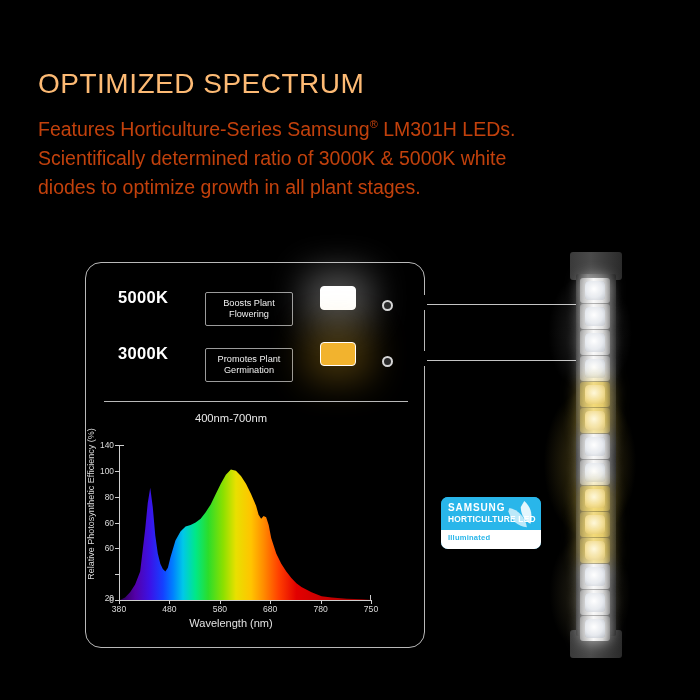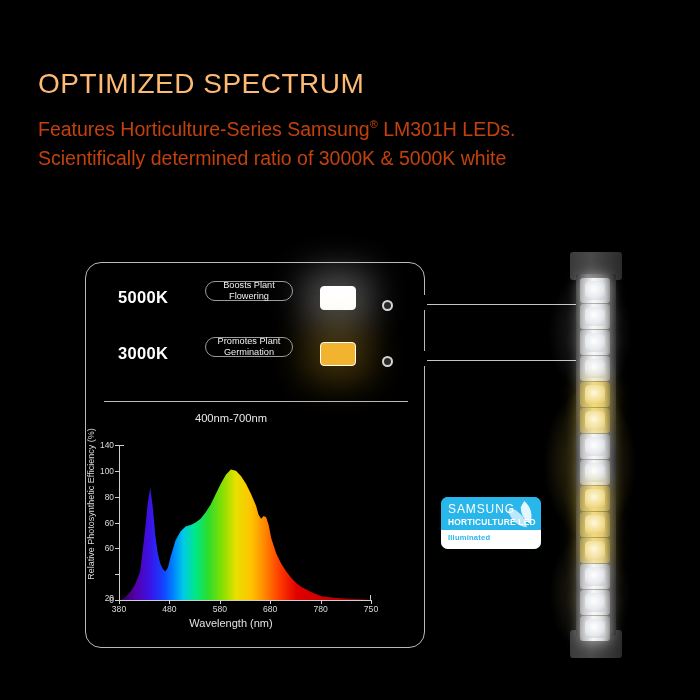--- a/index.html
+++ b/index.html
@@ -45,23 +45,23 @@
 
   .row { position: absolute; left: 0; width: 340px; height: 40px; }
   .row.r1 { top: 15px; }
   .row.r2 { top: 71px; }
 
   .kelvin {
     position: absolute; left: 32px; top: 10px; width: 76px;
     color: #ffffff; font-size: 16.5px; font-weight: 700; letter-spacing: .3px;
   }
   .pillbox {
-    position: absolute; left: 119px; top: 3px;
-    width: 88px; height: 20px;
-    border: 1.2px solid #9b9b9b; border-radius: 11px;
+    position: absolute; left: 119px; top: 14px;
+    width: 88px; height: 34px;
+    border: 1.2px solid #9b9b9b; border-radius: 2px;
     display: flex; align-items: center; justify-content: center;
     text-align: center; color: #f0f0f0; font-size: 9.2px; line-height: 11.5px;
   }
   .swatch-wrap { position: absolute; left: 225px; top: 0px; width: 60px; height: 40px; }
   .swatch {
     position: absolute; left: 9px; top: 8px; width: 36px; height: 24px;
     border-radius: 4px; border: 1.6px solid #ffffff;
   }
   .swatch.white { background: #ffffff; box-shadow: 0 0 34px 16px rgba(255,255,255,.30); }
   .swatch.warm  { background: #f2b32e; box-shadow: 0 0 34px 16px rgba(233,176,35,.28); }
@@ -148,38 +148,39 @@
 
   
   #badge {
     position: absolute; left: 441px; top: 497px; width: 100px; height: 52px;
     border-radius: 7px; overflow: hidden; background: #29b6ea;
   }
   #badge-top {
     position: relative; height: 33px; background: #29b6ea;
     padding: 5px 0 0 7px; color: #ffffff;
   }
-  #badge-brand { font-size: 12px; font-weight: 400; letter-spacing: .9px; }
+  #badge-brand { font-size: 10px; font-weight: 700; letter-spacing: .9px; }
   #badge-sub   { font-size: 8.4px; font-weight: 700; letter-spacing: .2px; margin-top: 1px; }
   #badge-bot {
     height: 19px; background: #ffffff; padding: 3px 0 0 7px;
   }
   #badge-illum { font-size: 7.6px; font-weight: 700; color: #29b6ea; letter-spacing: .2px; }
   #leafmark { position: absolute; right: 4px; top: 3px; width: 36px; height: 30px; opacity: .92; }
 </style>
 </head>
 <body>
 
 <div id="root">
 
   <div id="headline">OPTIMIZED SPECTRUM</div>
 
   <div id="subcopy">
     <div><span>Features Horticulture-Series Samsung</span><span class="reg">®</span><span> LM301H LEDs.</span></div>
     <div>Scientifically determined ratio of 3000K &amp; 5000K white</div>
+    <div>diodes to optimize growth in all plant stages.</div>
   </div>
 
   <div class="leader l1"></div>
   <div class="leader l2"></div>
 
   <div id="panel">
     <div class="notch n1"></div>
     <div class="notch n2"></div>
 
     <div class="row r1">

